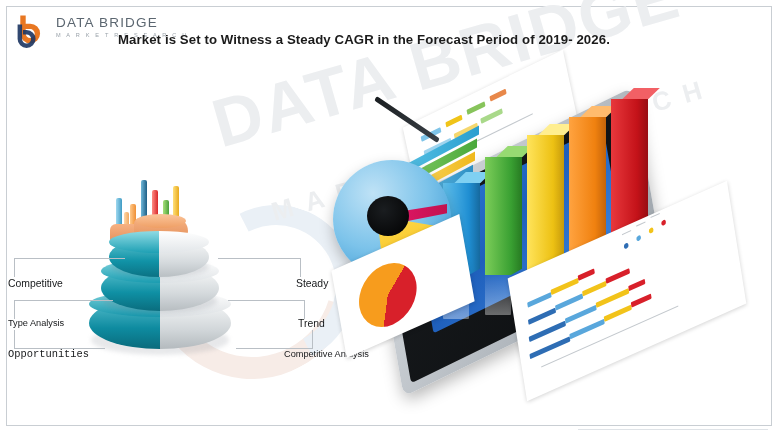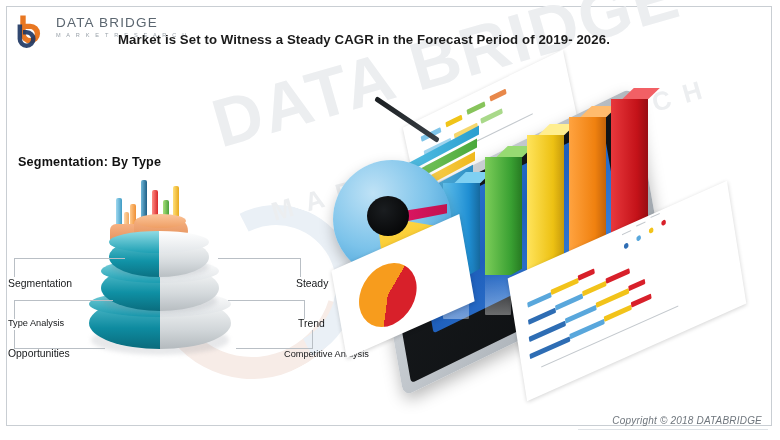--- a/index.html
+++ b/index.html
@@ -134,21 +134,20 @@
                A5 5 0 0 1 14 35 A5 5 0 0 1 9 30 L9 14 Z" fill="#1F3864" opacity="0.92"></path>
     </svg>
     <div class="logo-txt">
       <div class="logo-name">DATA BRIDGE</div>
       <div class="logo-sub">M A R K E T   R E S E A R C H</div>
     </div>
   </div>
 
   <div class="title">Market is Set to Witness a Steady CAGR in the Forecast Period of 2019- 2026.</div>
 
-  <div class="seg-title">Segmentation: By Type</div>
 
   <div class="cable">
 
     <div class="ctube" style="left:8px;top:22px;width:6px;height:44px;background:linear-gradient(90deg,#9fd8ef,#3f9bc4);"></div>
     <div class="ctube" style="left:22px;top:28px;width:6px;height:38px;background:linear-gradient(90deg,#ffc98a,#ef8f35);"></div>
     <div class="ctube" style="left:33px;top:4px;width:6px;height:58px;background:linear-gradient(90deg,#6fb7d8,#1d5f86);"></div>
     <div class="ctube" style="left:44px;top:14px;width:6px;height:48px;background:linear-gradient(90deg,#ff8d84,#d8282a);"></div>
     <div class="ctube" style="left:55px;top:24px;width:6px;height:38px;background:linear-gradient(90deg,#a8e07a,#4ba03a);"></div>
     <div class="ctube" style="left:65px;top:10px;width:6px;height:50px;background:linear-gradient(90deg,#ffe07a,#e8a91c);"></div>
     <div class="ctube" style="left:16px;top:36px;width:5px;height:30px;background:linear-gradient(90deg,#ffd7a8,#f0a860);"></div>
@@ -192,23 +191,23 @@
   </div>
 
   <div class="conn" style="left:14px;top:258px;width:110px;border-top-width:1px;border-left-width:1px;height:18px;"></div>
   <div class="conn" style="left:14px;top:300px;width:98px;border-top-width:1px;border-left-width:1px;height:18px;"></div>
   <div class="conn" style="left:14px;top:330px;width:90px;border-bottom-width:1px;border-left-width:1px;height:18px;"></div>
 
   <div class="conn" style="left:218px;top:258px;width:82px;border-top-width:1px;border-right-width:1px;height:18px;"></div>
   <div class="conn" style="left:228px;top:300px;width:76px;border-top-width:1px;border-right-width:1px;height:18px;"></div>
   <div class="conn" style="left:236px;top:330px;width:76px;border-bottom-width:1px;border-right-width:1px;height:18px;"></div>
 
-  <div class="lbl" style="left:8px;top:278px;">Segmentation</div>
+  <div class="lbl" style="left:8px;top:278px;">Competitive</div>
   <div class="lbl sm" style="left:8px;top:318px;">Type Analysis</div>
-  <div class="lbl" style="left:8px;top:348px;">Opportunities</div>
+  <div class="lbl" style="left:8px;top:348px;font-family:Liberation Mono, monospace;">Opportunities</div>
 
   <div class="lbl" style="left:296px;top:278px;">Steady</div>
   <div class="lbl" style="left:298px;top:318px;">Trend</div>
   <div class="lbl sm" style="left:284px;top:349px;">Competitive Analysis</div>
 
   <div class="illus">
 
     <div class="paper" style="left:78px;top:34px;width:178px;height:86px;transform:rotate(-26deg) skewX(-14deg);">
       <div class="hbar" style="left:16px;top:16px;width:22px;background:#7fc4e8;"></div>
       <div class="hbar" style="left:44px;top:14px;width:18px;background:#f0c419;"></div>
@@ -310,14 +309,13 @@
       <div class="hbar" style="left:16px;top:30px;width:26px;background:#59a7dc;"></div>
       <div class="hbar" style="left:42px;top:28px;width:30px;background:#f2c31a;"></div>
       <div class="hbar" style="left:72px;top:26px;width:18px;background:#d8202a;"></div>
 
       <div class="tick" style="left:20px;top:94px;width:150px;"></div>
     </div>
 
   </div>
 
   <div class="copy-rule"></div>
-  <div class="copy">Copyright © 2018 DATABRIDGE</div>
 </div>
 
 </body></html>

